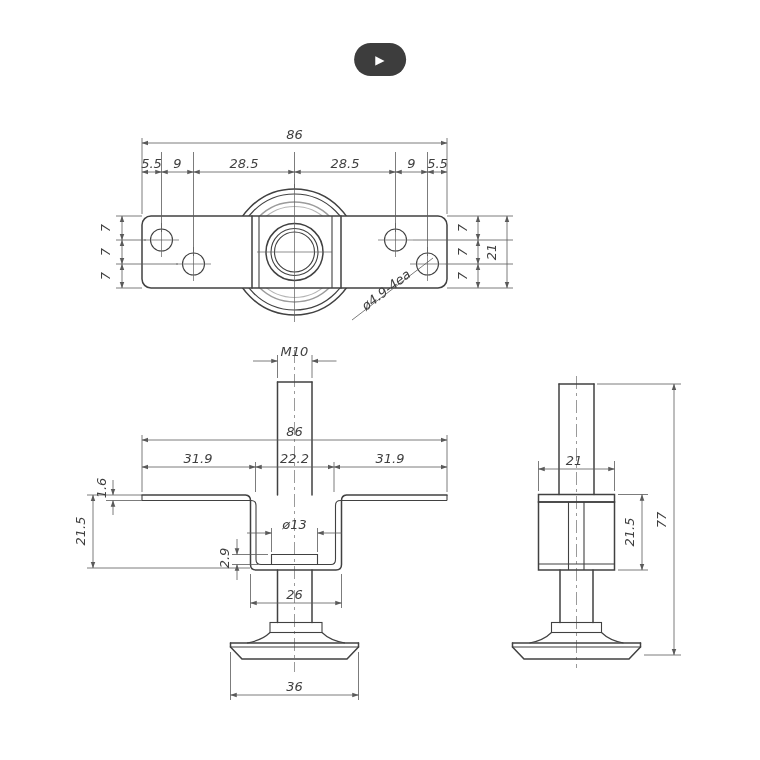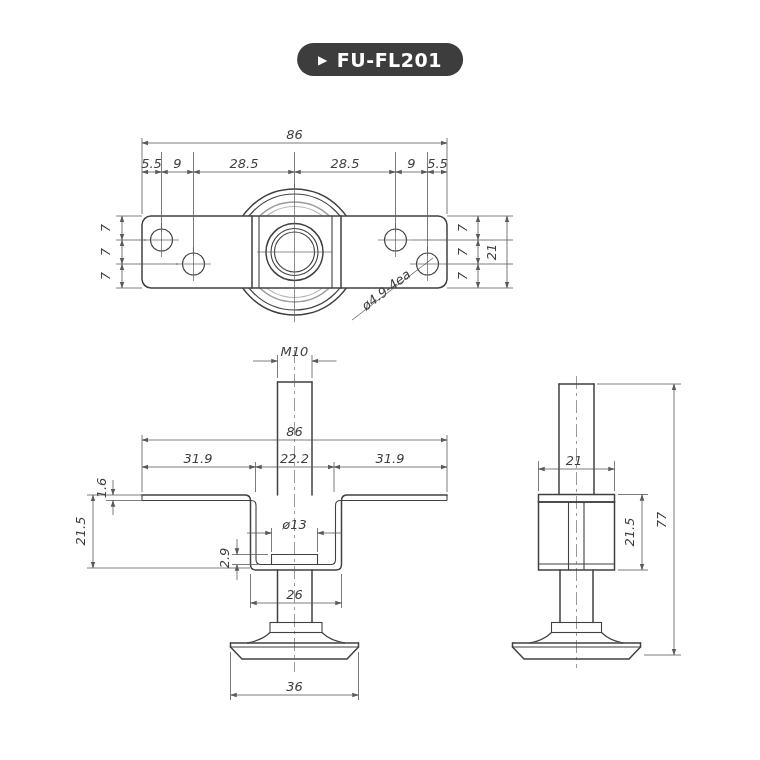--- a/index.html
+++ b/index.html
@@ -25,21 +25,20 @@
   text{font-family:"DejaVu Sans",sans-serif;font-style:italic;fill:#3f3f3f;
        font-size:13px;}
   #ma path{fill:var(--dim);}
   .white{fill:#fff;}
 </style>
 </head>
 <body>
 
 <div class="badge">
   <span class="tri">▶</span>
-  <span>FU-FL201</span>
 </div>
 
 <svg width="760" height="760" viewBox="0 0 760 760">
   <defs>
     <marker id="ma" viewBox="0 0 10 10" refX="9.2" refY="5" markerWidth="8.5" markerHeight="8.5" orient="auto-start-reverse">
       <path d="M0,1.6 L9.6,5 L0,8.4 z"></path>
     </marker>
   </defs>
 
   <g>

